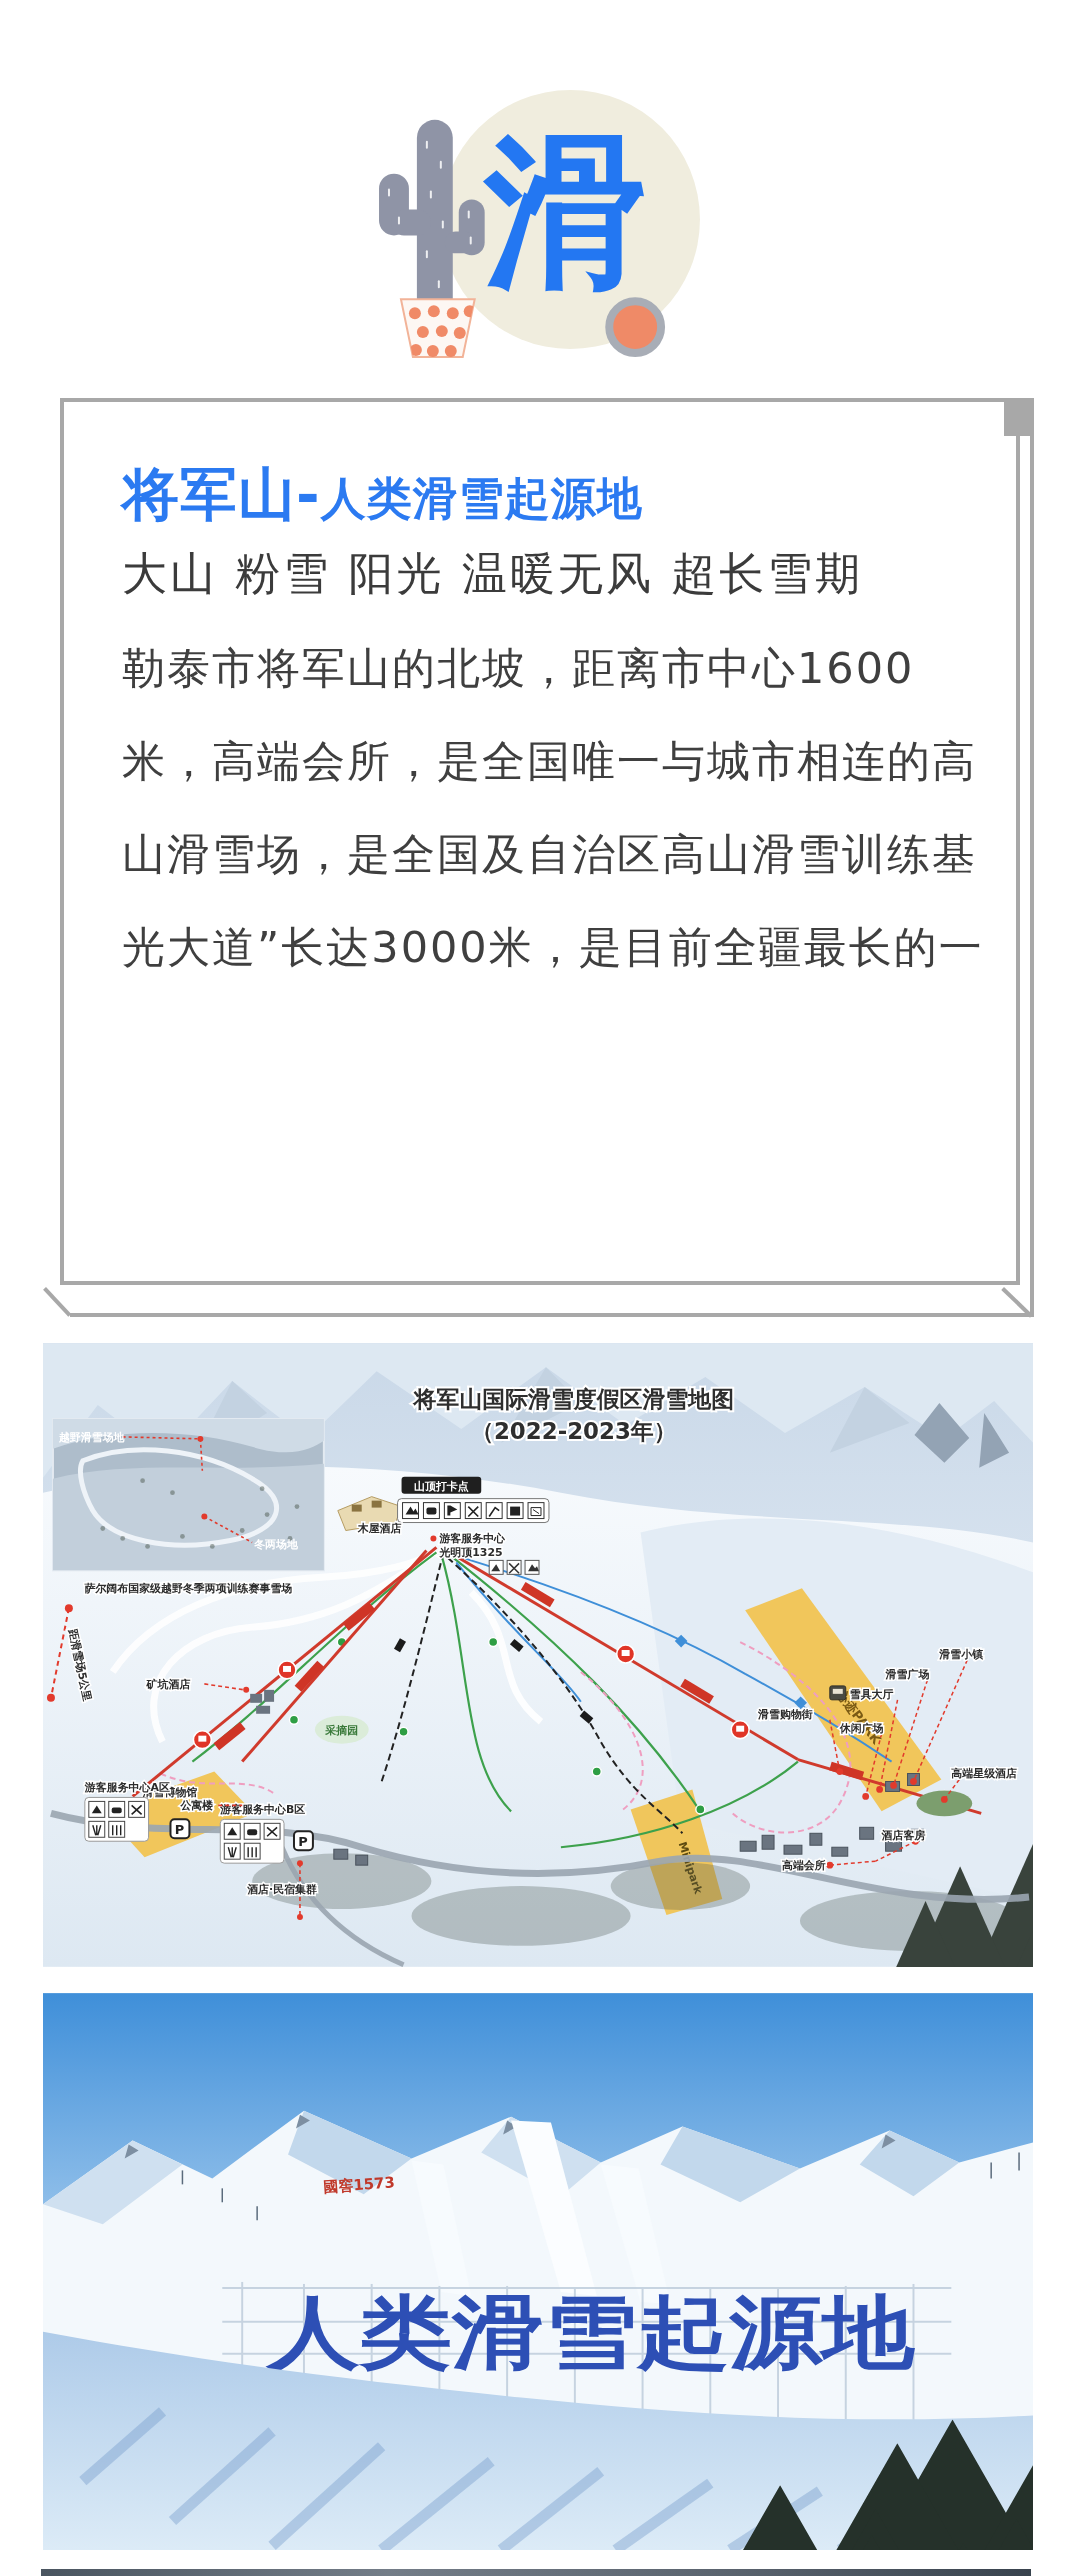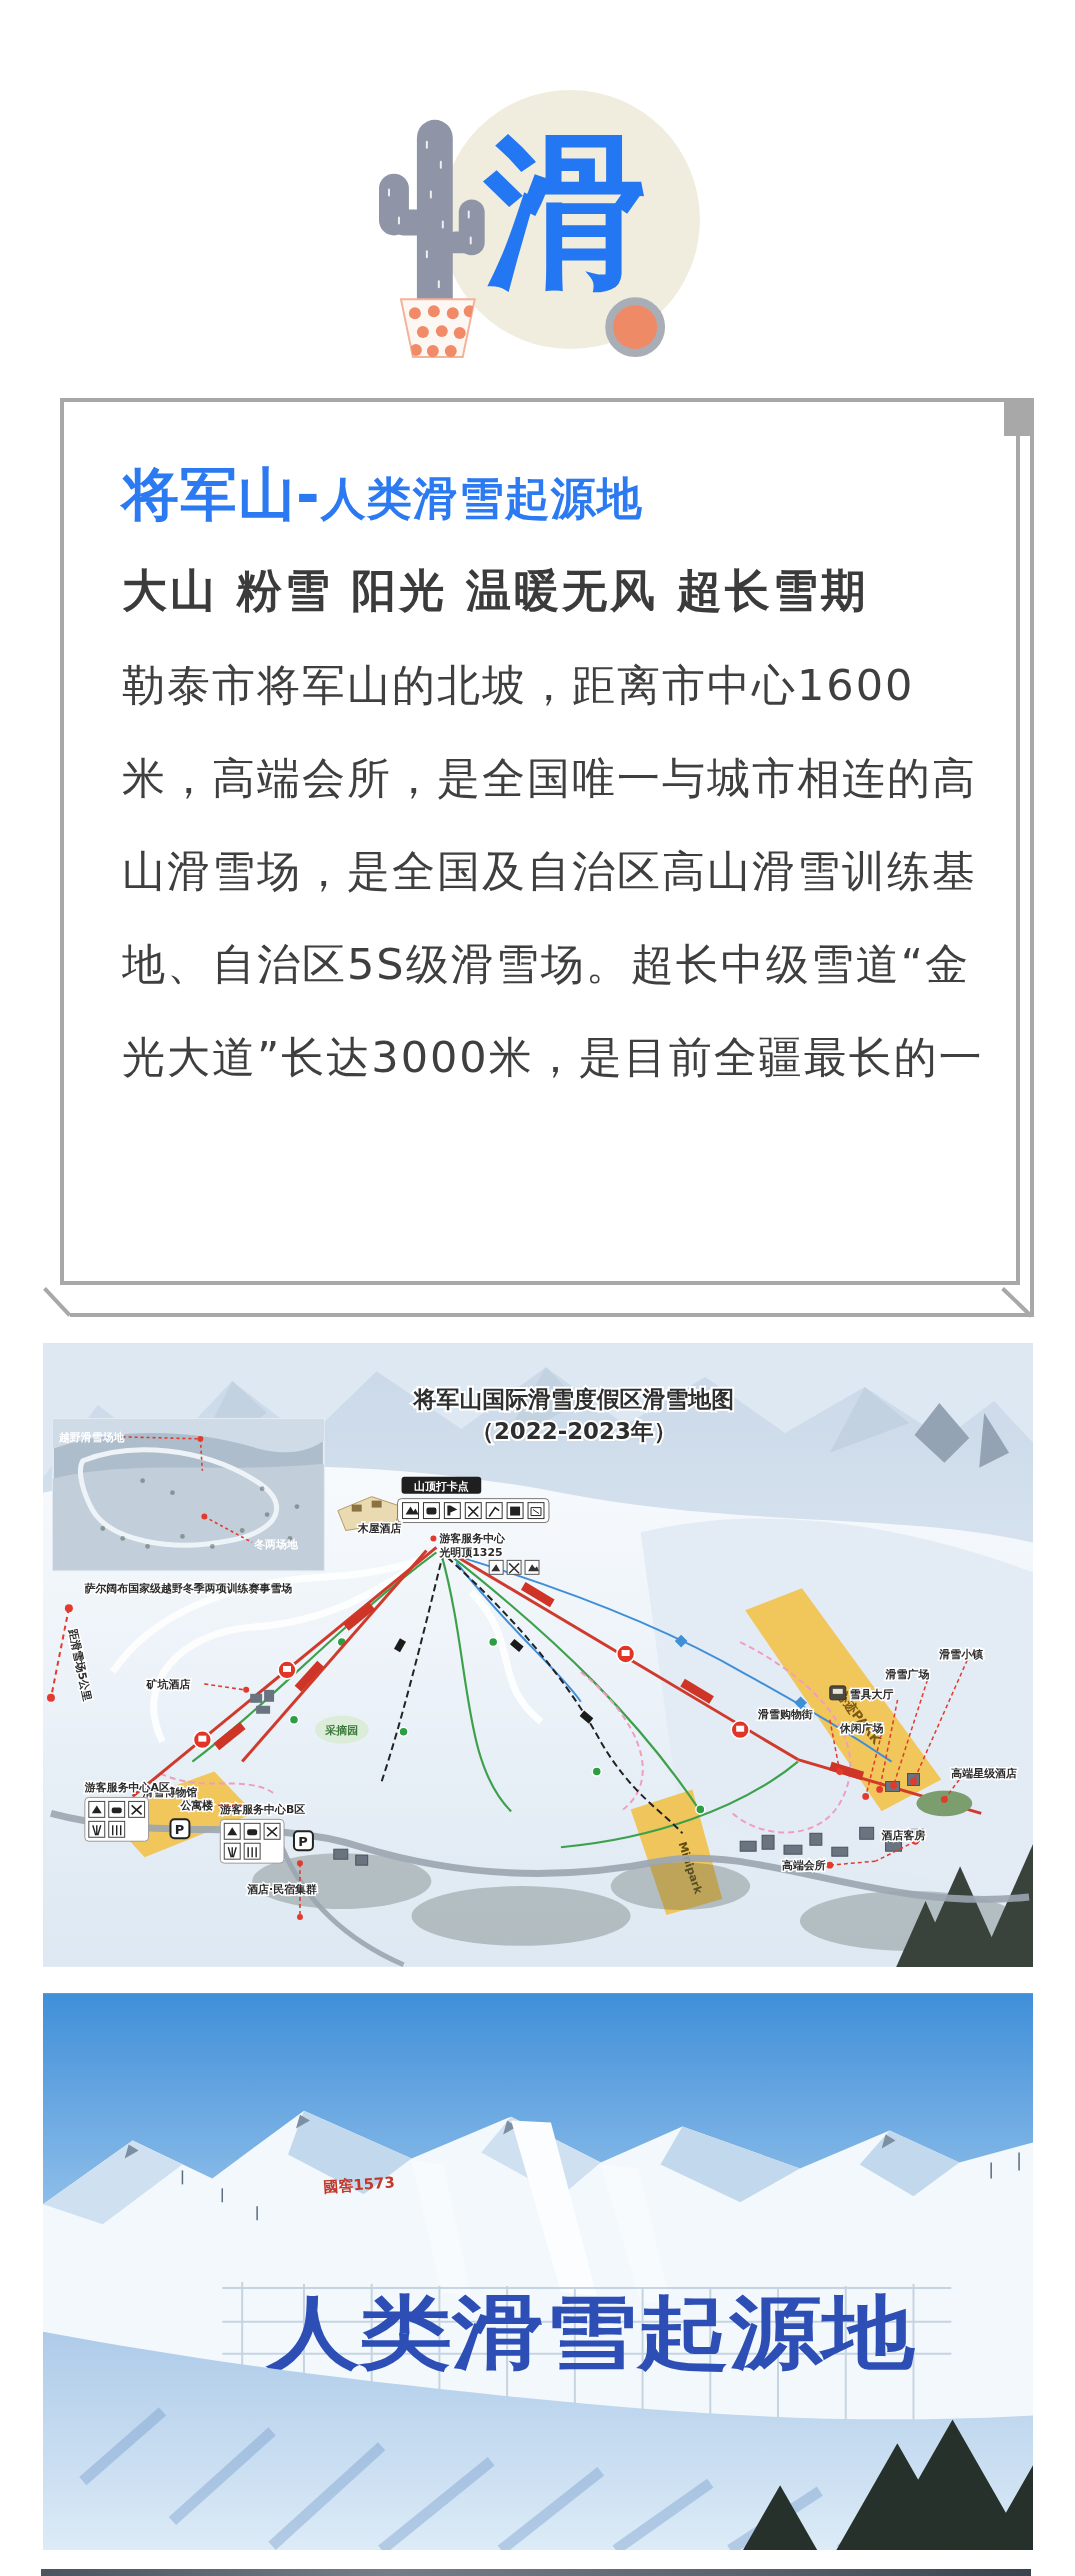--- a/index.html
+++ b/index.html
@@ -6,21 +6,21 @@
   #page{position:relative;width:1076px;height:2576px;background:#ffffff;overflow:hidden;
         font-family:"DejaVu Sans","Liberation Sans",sans-serif;}
   .abs{position:absolute;}
   
   #header-art{left:371px;top:62px;width:331px;height:301px;}
   
   #info-card{left:60px;top:398px;width:960px;height:887px;box-sizing:border-box;
              border:4px solid #a8a8a8;background:#fff;padding:58px 50px 0 58px;overflow:hidden;}
   .card-title{font-weight:bold;color:#2b7af1;font-size:57px;line-height:68px;letter-spacing:1px;white-space:nowrap;}
   .card-title .t-rest{font-size:45px;}
-  .card-subtitle{margin-top:30px;font-size:45px;line-height:56px;font-weight:bold;color:#3b3b3b;letter-spacing:3px;white-space:nowrap;}
+  .card-subtitle{margin-top:13px;font-size:45px;line-height:56px;font-weight:normal;color:#3b3b3b;letter-spacing:3px;white-space:nowrap;}
   .card-para{margin-top:20px;}
   .p-line{font-size:43px;line-height:93px;color:#3f3f3f;letter-spacing:2px;white-space:nowrap;}
   
   .fr{background:#a8a8a8;}
   #fr-corner{left:1004px;top:398px;width:30px;height:38px;}
   #fr-right{left:1030px;top:436px;width:4px;height:879px;}
   #fr-bottom{left:70px;top:1313px;width:964px;height:4px;}
   #fr-diag-l{left:46px;top:1287px;width:37px;height:4px;transform:rotate(47deg);transform-origin:0 0;}
   #fr-diag-r{left:1004px;top:1287px;width:40px;height:4px;transform:rotate(44deg);transform-origin:0 0;}
   
@@ -88,21 +88,20 @@
 
   <div id="info-card" class="abs">
     <div class="card-title">
       <span>将军山</span><span>-</span><span class="t-rest">人类滑雪起源地</span>
     </div>
     <div class="card-subtitle">大山 粉雪 阳光 温暖无风 超长雪期</div>
     <div class="card-para">
       <div class="p-line">勒泰市将军山的北坡，距离市中心1600</div>
       <div class="p-line">米，高端会所，是全国唯一与城市相连的高</div>
       <div class="p-line">山滑雪场，是全国及自治区高山滑雪训练基</div>
-      <div class="p-line">地、自治区5S级滑雪场。超长中级雪道“金</div>
       <div class="p-line">光大道”长达3000米，是目前全疆最长的一</div>
     </div>
   </div>
   <div id="fr-corner" class="abs fr"></div>
   <div id="fr-right" class="abs fr"></div>
   <div id="fr-bottom" class="abs fr"></div>
   <div id="fr-diag-l" class="abs fr"></div>
   <div id="fr-diag-r" class="abs fr"></div>
 
   <svg id="map-image" class="abs" viewBox="0 0 994 626">

